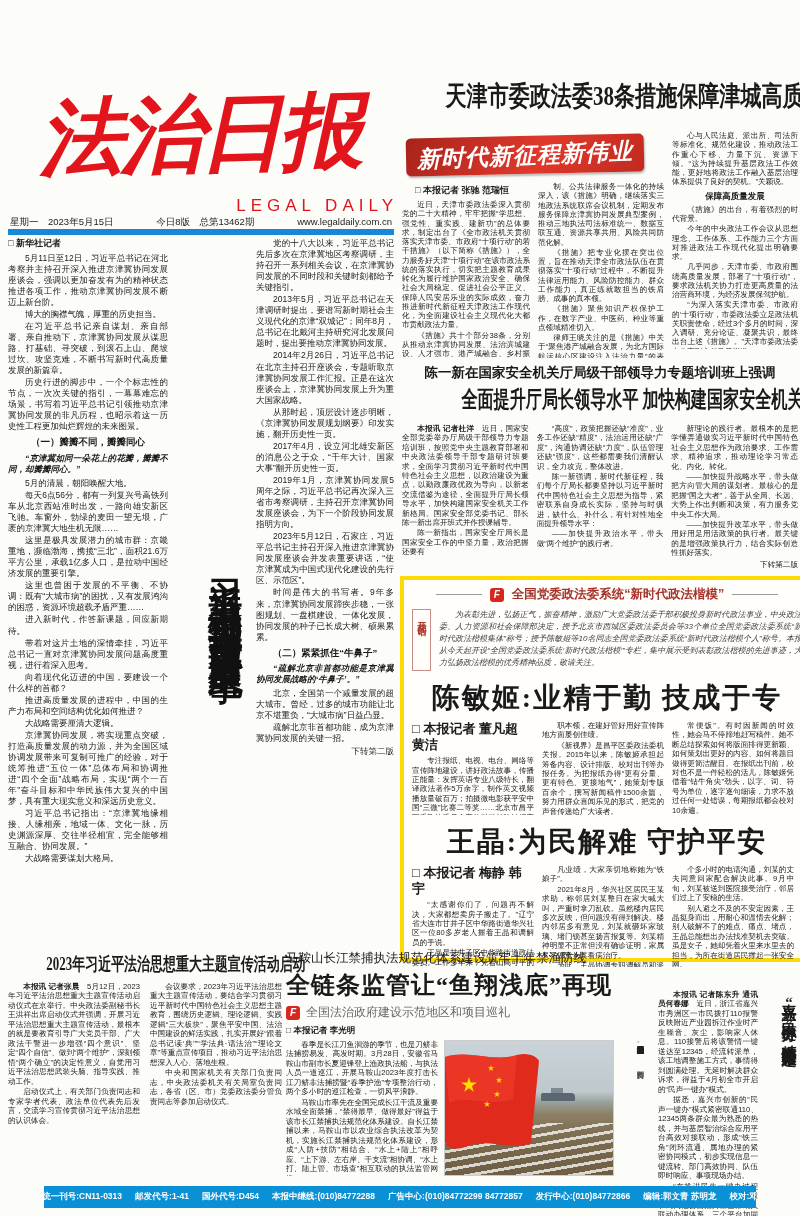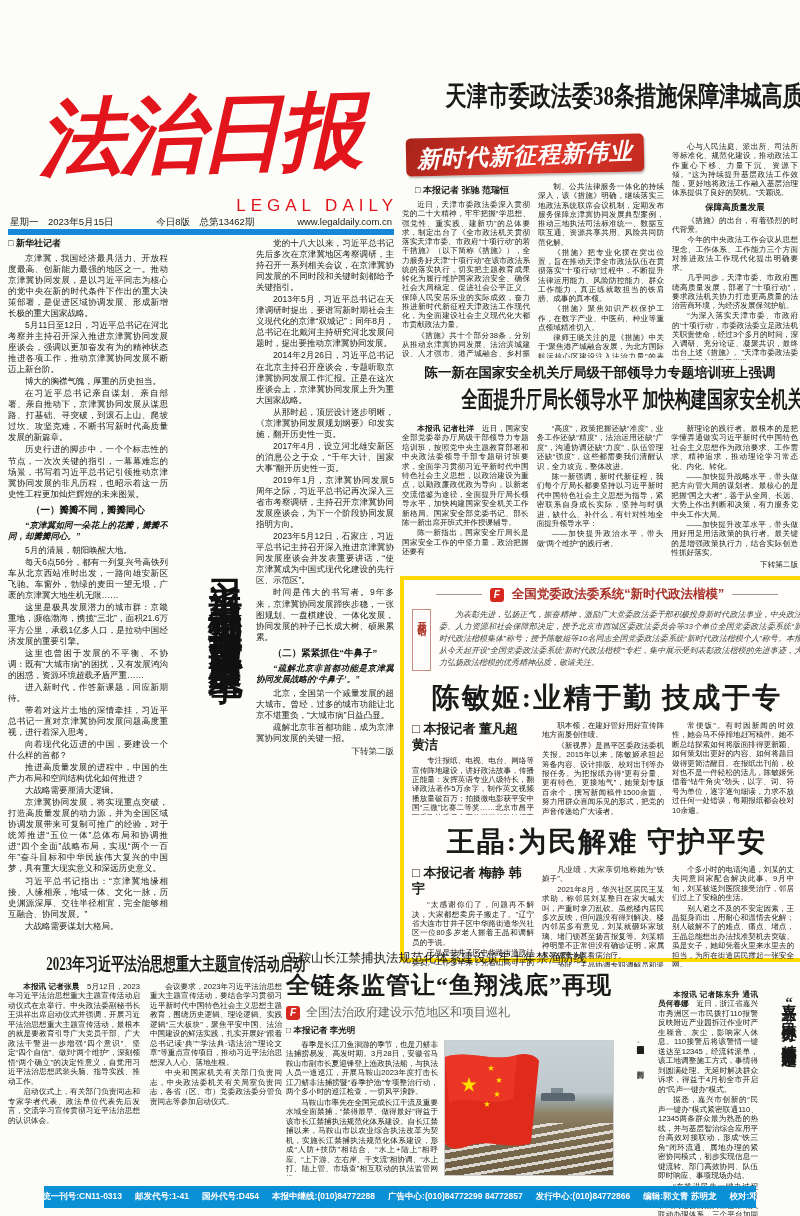--- a/index.html
+++ b/index.html
@@ -38,21 +38,21 @@
                transform:scaleX(0.78);transform-origin:center;}
   .red-banner{position:absolute;left:4px;top:58px;width:238px;height:38px;border-radius:5px;
               background:linear-gradient(120deg,#a8231a,#e0392c 55%,#c22a1f);
               display:flex;align-items:center;justify-content:center;transform:rotate(-1.2deg);
               box-shadow:1px 2px 2px rgba(0,0,0,.25);}
   .red-banner span{color:#fff;font-family:"DejaVu Serif",serif;font-weight:bold;font-style:italic;
                    font-size:23px;letter-spacing:1px;transform:rotate(-1deg);}
   .tj-byline{position:absolute;left:2px;top:106px;font-size:9px;padding-left:11px;}
   .tj-col1{position:absolute;left:0;top:122px;width:128px;height:158px;font-size:7.6px;line-height:1.22;}
   .tj-col2{position:absolute;left:136px;top:104px;width:126px;height:176px;font-size:7.6px;line-height:1.22;}
-  .tj-col3{position:absolute;left:270px;top:64px;width:126px;height:218px;font-size:7.6px;line-height:1.22;}
+  .tj-col3{position:absolute;left:270px;top:53px;width:126px;height:218px;font-size:7.6px;line-height:1.22;}
 
   
   .cyx{position:absolute;left:402px;top:364px;width:396px;height:240px;}
   .cyx-kicker{margin:0;text-align:center;font-weight:bold;font-size:13.5px;}
   .cyx-headline{margin:2px 0 0 0;text-align:center;font-weight:bold;font-size:23px;white-space:nowrap;
                 transform:scaleX(0.70);transform-origin:center;}
   .cyx-cols{position:absolute;left:0;top:60px;width:396px;height:178px;display:flex;gap:8px;}
   .cyx-cols .col{width:127px;font-size:7.6px;line-height:1.24;}
   .leadin{font-weight:bold;}
 
@@ -122,21 +122,20 @@
   <div class="dateline">
     <span>星期一　2023年5月15日</span>
     <span>今日8版　总第13462期</span>
     <span>www.legaldaily.com.cn</span>
   </div>
   <div class="blueline"></div>
 
   <div class="xh-col1 col">
     <p class="byline xh-byline">□ 新华社记者</p>
     <div>
-        <p class="para">京津冀，我国经济最具活力、开放程度最高、创新能力最强的地区之一。推动京津冀协同发展，是以习近平同志为核心的党中央在新的时代条件下作出的重大决策部署，是促进区域协调发展、形成新增长极的重大国家战略。</p>
         <p class="para">5月11日至12日，习近平总书记在河北考察并主持召开深入推进京津冀协同发展座谈会，强调以更加奋发有为的精神状态推进各项工作，推动京津冀协同发展不断迈上新台阶。</p>
         <p class="para">博大的胸襟气魄，厚重的历史担当。</p>
         <p class="para">在习近平总书记亲自谋划、亲自部署、亲自推动下，京津冀协同发展从谋思路、打基础、寻突破，到滚石上山、爬坡过坎、攻坚克难，不断书写新时代高质量发展的新篇章。</p>
         <p class="para">历史行进的脚步中，一个个标志性的节点，一次次关键的指引，一幕幕难忘的场景，书写着习近平总书记引领推动京津冀协同发展的非凡历程，也昭示着这一历史性工程更加灿烂辉煌的未来图景。</p>
       </div>
     <div class="subhead-c">（一）瓣瓣不同，瓣瓣同心</div>
     <p class="quote serif">“京津冀如同一朵花上的花瓣，瓣瓣不同，却瓣瓣同心。”</p>
     <div>
         <p class="para">5月的清晨，朝阳唤醒大地。</p>
         <p class="para">每天6点56分，都有一列复兴号高铁列车从北京西站准时出发，一路向雄安新区飞驰。车窗外，勃绿的麦田一望无垠，广袤的京津冀大地生机无限……</p>

